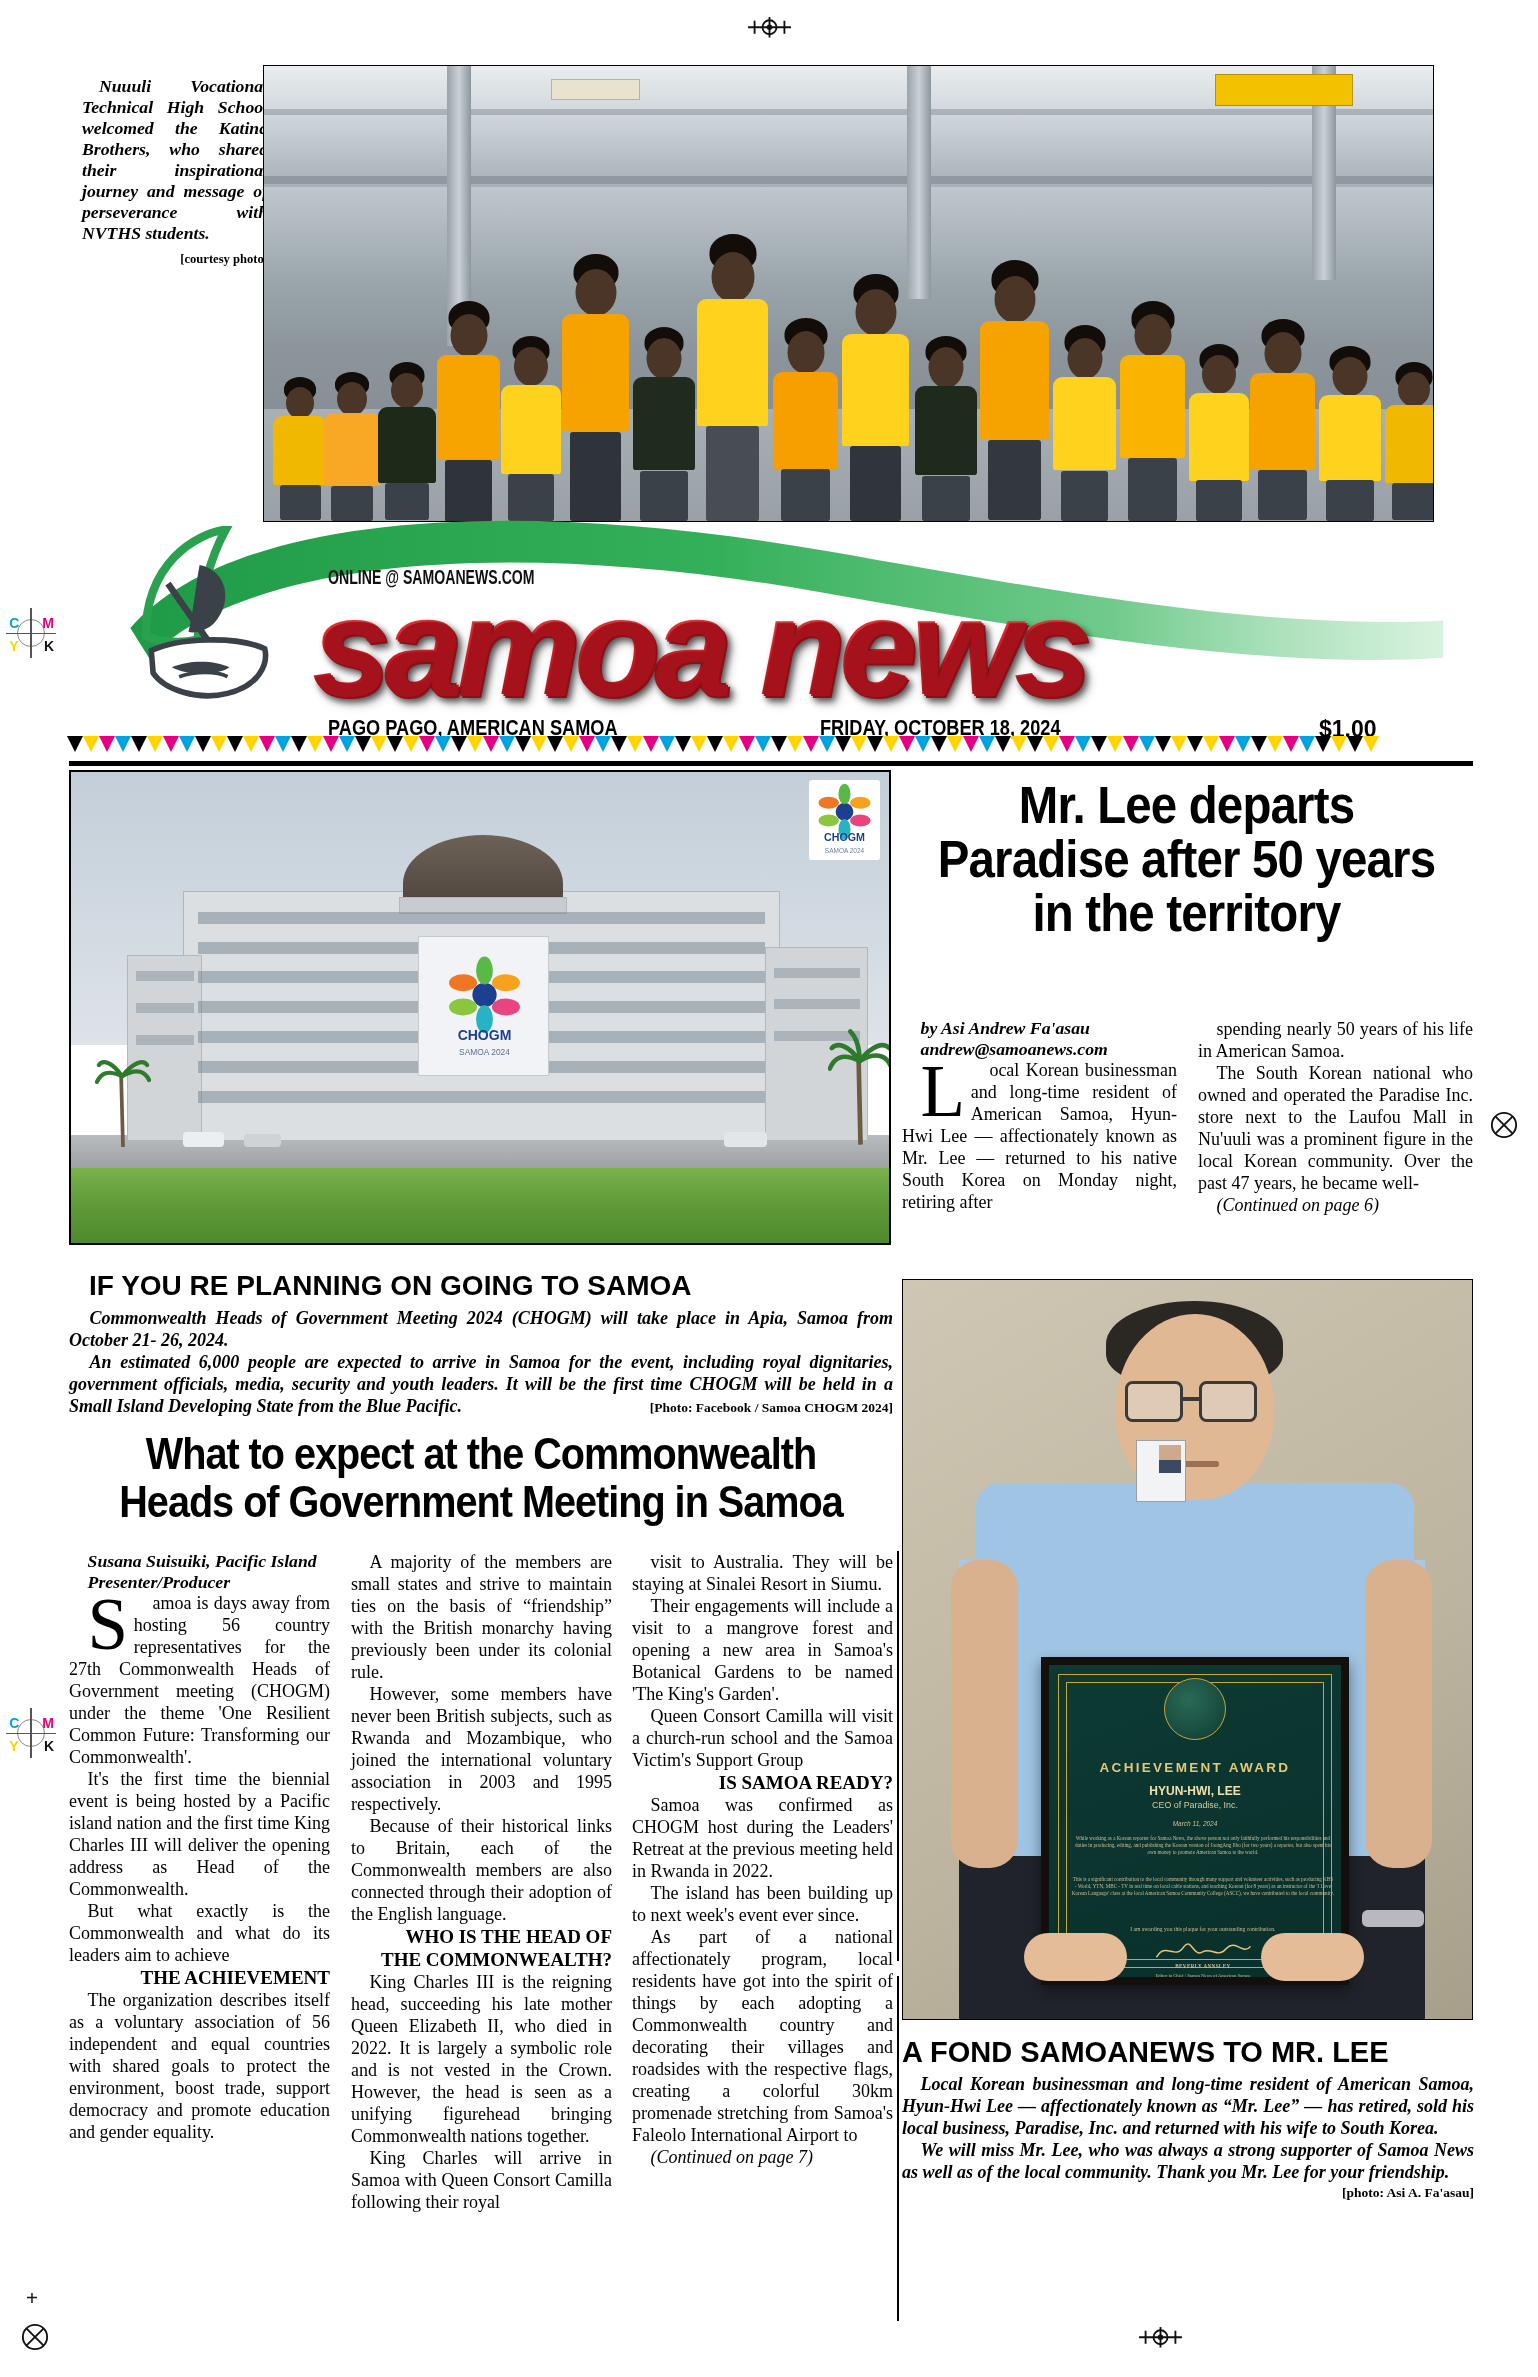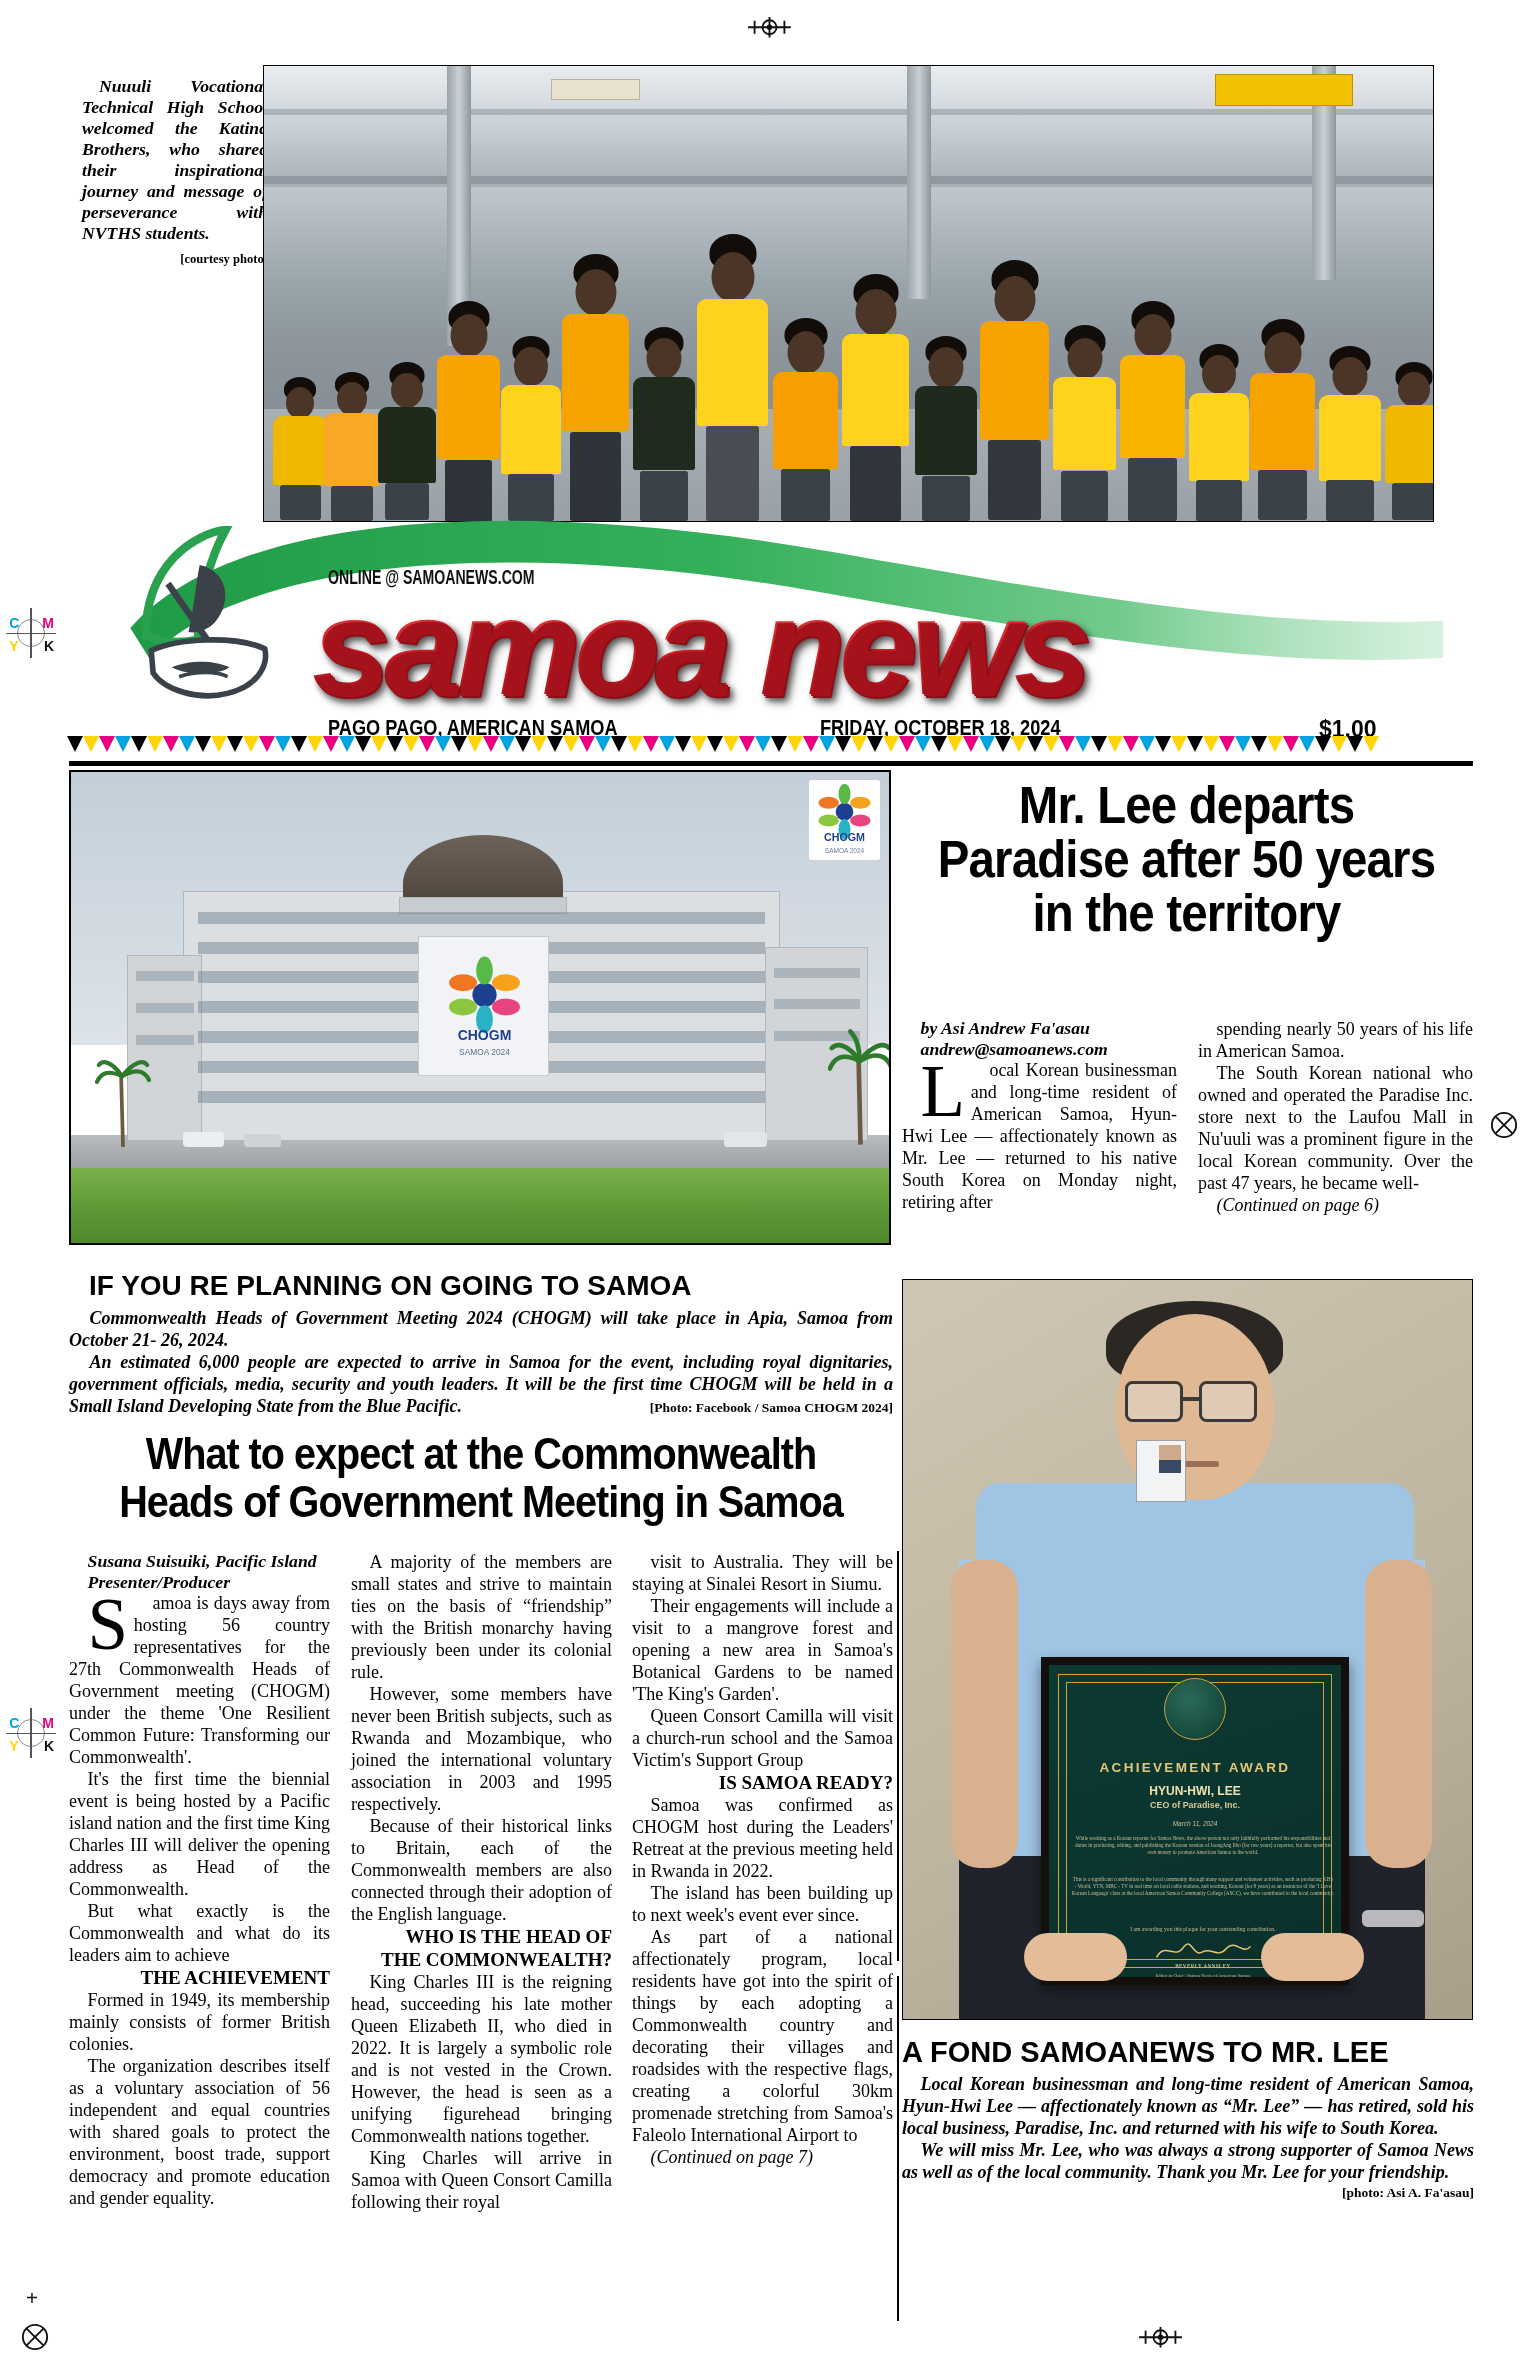--- a/index.html
+++ b/index.html
@@ -636,21 +636,20 @@
   <span class="k">K</span>
 </div>
 
 <div class="col" style="left:69px; top:1551px; width:261px;">
   <p class="byline">Susana Suisuiki, Pacific Island</p>
   <p class="byline">Presenter/Producer</p>
   <p><span class="dropcap">S</span><span>amoa is days away from hosting 56 country representatives for the 27th Commonwealth Heads of Government meeting (CHOGM) under the theme 'One Resilient Common Future: Transforming our Commonwealth'.</span></p>
   <p>It's the first time the biennial event is being hosted by a Pacific island nation and the first time King Charles III will deliver the opening address as Head of the Commonwealth.</p>
   <p>But what exactly is the Commonwealth and what do its leaders aim to achieve</p>
   <p class="subhead">THE ACHIEVEMENT</p>
-  <p>Formed in 1949, its membership mainly consists of former British colonies.</p>
   <p>The organization describes itself as a voluntary association of 56 independent and equal countries with shared goals to protect the environment, boost trade, support democracy and promote education and gender equality.</p>
 </div>
 
 <div class="col" style="left:351px; top:1551px; width:261px;">
   <p>A majority of the members are small states and strive to maintain ties on the basis of “friendship” with the British monarchy having previously been under its colonial rule.</p>
   <p>However, some members have never been British subjects, such as Rwanda and Mozambique, who joined the international voluntary association in 2003 and 1995 respectively.</p>
   <p>Because of their historical links to Britain, each of the Commonwealth members are also connected through their adoption of the English language.</p>
   <p class="subhead">WHO IS THE HEAD OF</p>
   <p class="subhead">THE COMMONWEALTH?</p>
   <p>King Charles III is the reigning head, succeeding his late mother Queen Elizabeth II, who died in 2022. It is largely a symbolic role and is not vested in the Crown. However, the head is seen as a unifying figurehead bringing Commonwealth nations together.</p>
@@ -691,21 +690,21 @@
 
   <div style="position:absolute; left:48px; top:280px; width:67px; height:308px; background:#d9b18e; border-radius:28px;"></div>
   <div style="position:absolute; left:462px; top:280px; width:67px; height:308px; background:#d9b18e; border-radius:28px;"></div>
 
   <div class="plaque">
     <div class="gold" style="left:9.3px; top:9.3px; right:9.3px; bottom:9.3px;"></div>
     <div class="gold" style="left:17px; top:17px; right:17px; bottom:17px;"></div>
     <div class="seal"></div>
     <div class="pt" style="top:95px; font-size:13.5px; letter-spacing:2.3px; font-weight:bold;">ACHIEVEMENT AWARD</div>
     <div class="pt" style="top:119px; font-size:12px; font-weight:bold; color:#efe0b0;">HYUN-HWI, LEE</div>
-    <div class="pt" style="top:135px; font-size:8.9px; color:#d8c993;font-weight:bold;">CEO of Paradise, Inc.</div>
+    <div class="pt" style="top:135px; font-size:8.9px; color:#d8c993;">CEO of Paradise, Inc.</div>
     <div class="pt" style="top:155px; font-size:6.5px; color:#cfbf8c; font-style:italic;">March 11, 2024</div>
     <div class="blk" style="top:170px;">While working as a Korean reporter for Samoa News, the above person not only faithfully performed his responsibilities and duties in producing, editing, and publishing the Korean version of JoongAng Ilbo (for two years) a reporter, but also spent his own money to promote American Samoa to the world.</div>
     <div class="blk" style="top:211px;">This is a significant contribution to the local community through many support and volunteer activities, such as producing KBS - World, YTN, MBC - TV in real time on local cable stations, and teaching Korean (for 8 years) as an instructor of the 'I Love Korean Language' class at the local American Samoa Community College (ASCC), we have contributed to the local community.</div>
     <div class="blk" style="top:261px; font-size:5.6px;">I am awarding you this plaque for your outstanding contribution.</div>
     <svg style="position:absolute; left:103px; top:274px;" width="103" height="24" viewBox="0 0 110 26">
       <path d="M4,20 C14,2 24,24 34,8 C42,-2 44,20 54,14 C64,8 70,22 80,10 C90,0 98,18 106,8" fill="none" stroke="#e3c778" stroke-width="1.6"></path>
     </svg>
     <div class="blk" style="top:298px; font-size:5.1px; font-weight:bold; letter-spacing:0.4px;">BEVERLY ANNSLEY</div>
     <div class="blk" style="top:307px; font-size:4.7px;">Editor in Chief / Samoa News of American Samoa</div>
   </div>

